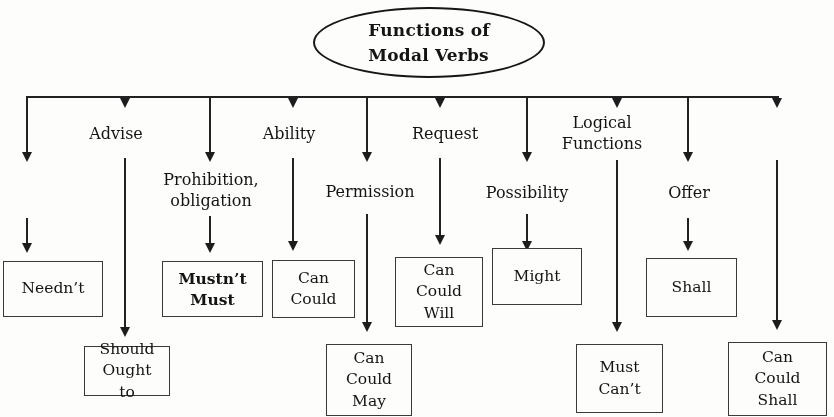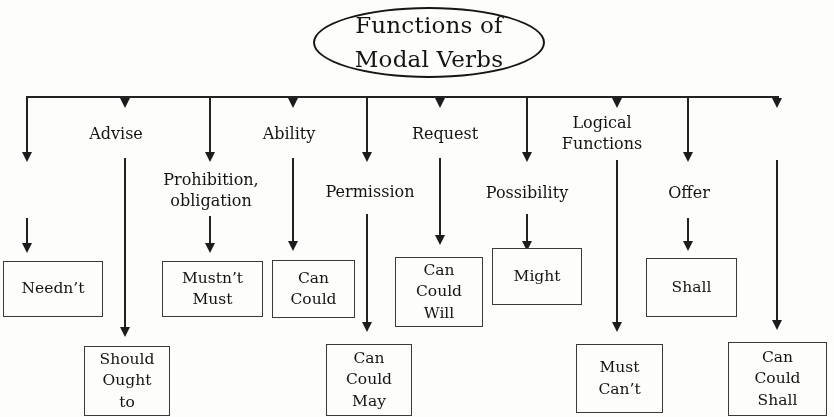--- a/index.html
+++ b/index.html
@@ -16,24 +16,23 @@
   .ellipse {
     position: absolute;
     left: 313px; top: 7px;
     width: 232px; height: 71px;
     border: 2.5px solid #161616;
     border-radius: 50%;
     display: flex; align-items: center; justify-content: center;
     background: #fdfdfc;
   }
   .title {
-    font-weight: 400;
-    font-size: 23px;
+    font-weight: 700;
+    font-size: 17px;
     line-height: 1.45;
-    text-align: center;
     white-space: pre-line;
     letter-spacing: 0.2px;
   }
   .hline {
     position: absolute;
     height: 2px;
     background: #222;
   }
   .vline, .arrow {
     position: absolute;
@@ -79,29 +78,29 @@
 
   <div class="hline" style="left:27px; top:96px; width:752px;"></div>
 
   <div class="arrow" style="left:26px; top:96px; height:61px;"></div>
   <div class="arrow" style="left:26px; top:218px; height:30px;"></div>
   <div class="vbox" style="left:3px; top:261px; width:100px; height:56px;">Needn’t</div>
 
   <div class="arrow" style="left:124px; top:96px; height:7px;"></div>
   <div class="flabel" style="left:116px; top:124px;">Advise</div>
   <div class="arrow" style="left:124px; top:158px; height:174px;"></div>
-  <div class="vbox" style="left:84px; top:346px; width:86px; height:70px;">Should
+  <div class="vbox" style="left:84px; top:346px; width:86px; height:50px;">Should
 Ought
 to</div>
 
   <div class="arrow" style="left:209px; top:96px; height:61px;"></div>
   <div class="flabel" style="left:211px; top:170px;">Prohibition,
 obligation</div>
   <div class="arrow" style="left:209px; top:216px; height:32px;"></div>
-  <div class="vbox" style="left:162px; top:261px; width:101px; height:56px;">Mustn’t
+  <div class="vbox" style="left:162px; top:261px; width:101px; height:56px;font-weight:bold;">Mustn’t
 Must</div>
 
   <div class="arrow" style="left:292px; top:96px; height:7px;"></div>
   <div class="flabel" style="left:289px; top:124px;">Ability</div>
   <div class="arrow" style="left:292px; top:158px; height:88px;"></div>
   <div class="vbox" style="left:272px; top:260px; width:83px; height:58px;">Can
 Could</div>
 
   <div class="arrow" style="left:366px; top:96px; height:61px;"></div>
   <div class="flabel" style="left:370px; top:182px;">Permission</div>

